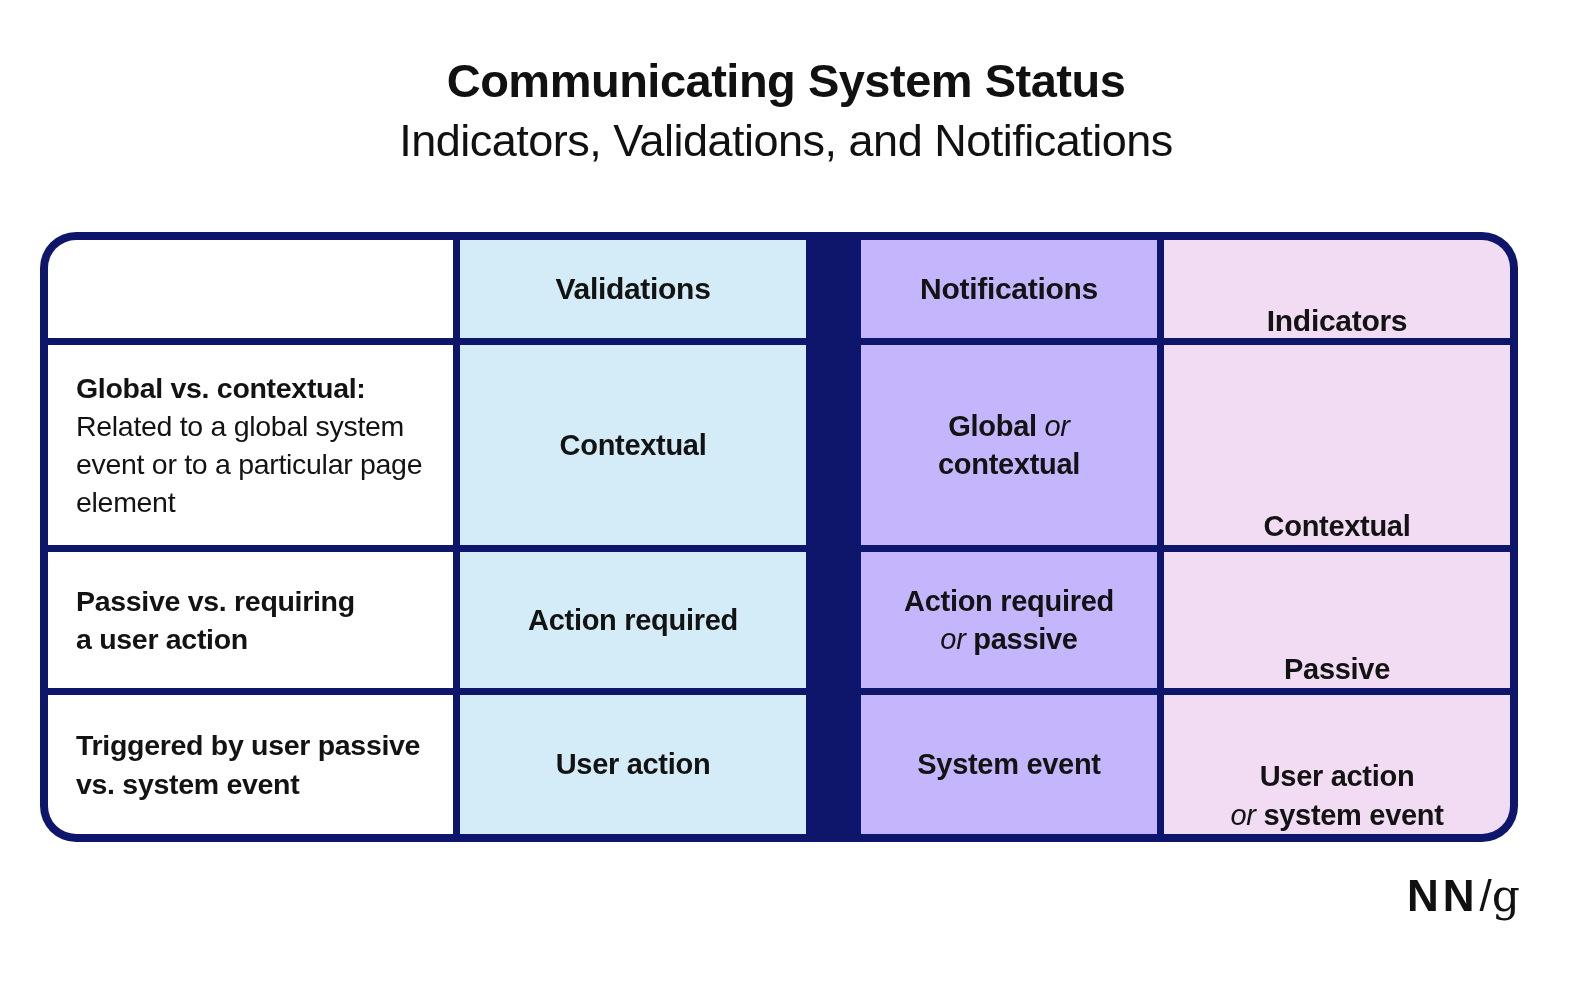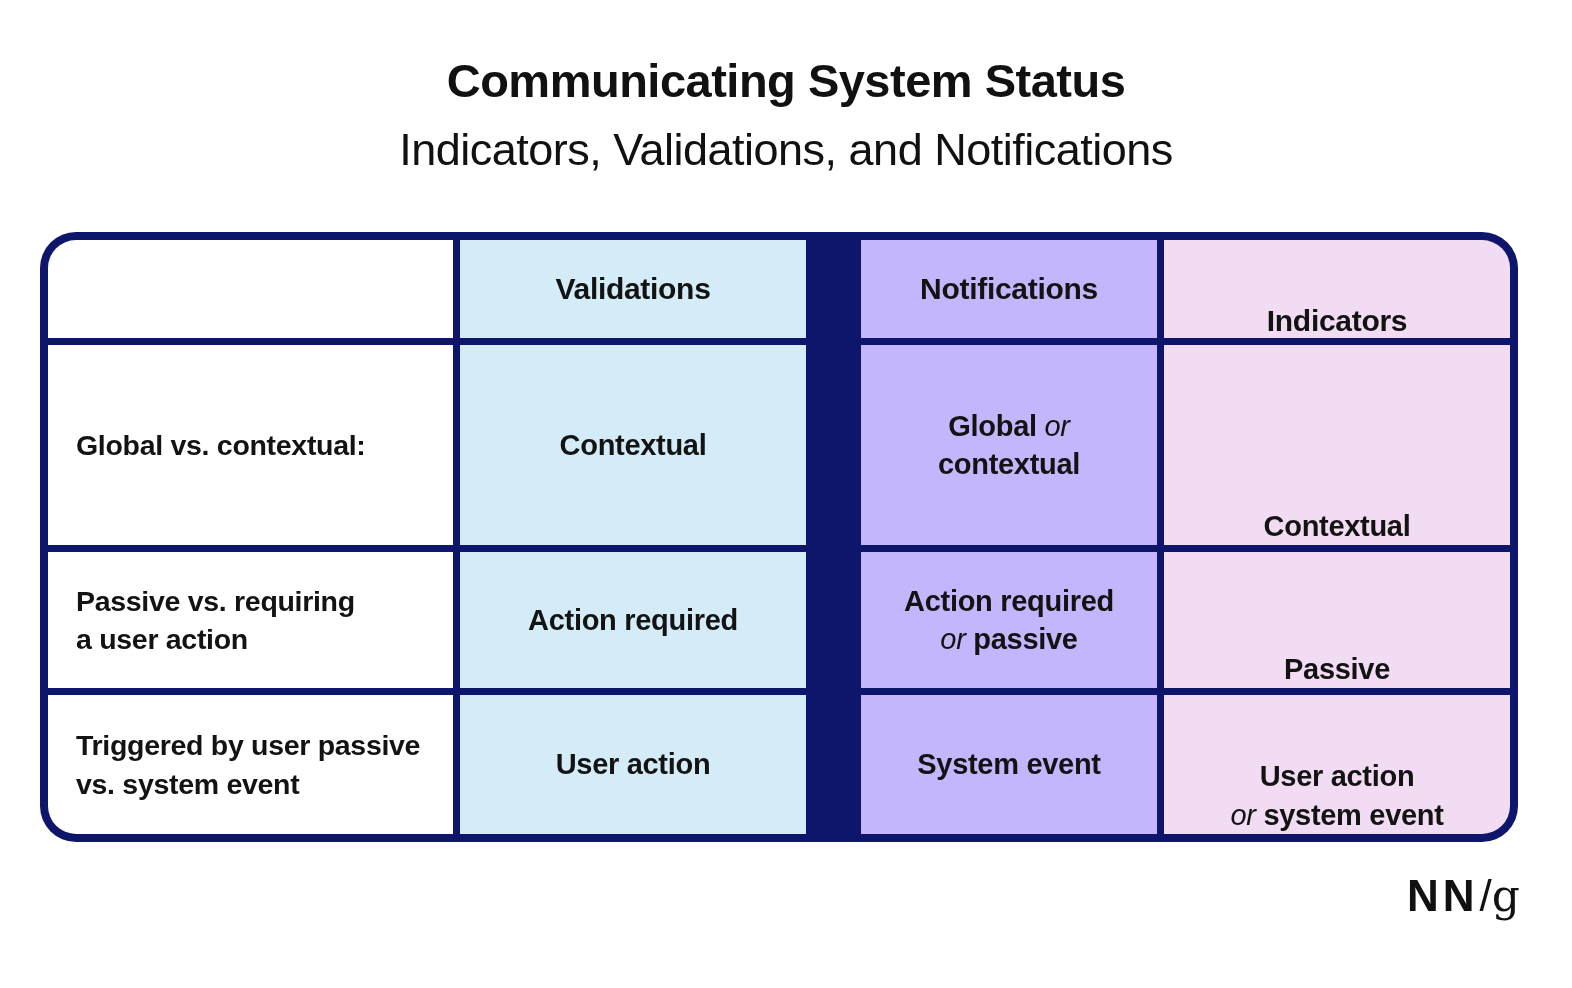--- a/index.html
+++ b/index.html
@@ -22,21 +22,21 @@
     left: 0;
     width: 100%;
     text-align: center;
     font-size: 47px;
     font-weight: 700;
     letter-spacing: -0.5px;
     color: #111111;
   }
   .subtitle {
     position: absolute;
-    top: 124px;
+    top: 115px;
     left: 0;
     width: 100%;
     text-align: center;
     font-size: 45px;
     font-weight: 400;
     letter-spacing: -0.5px;
     color: #111111;
   }
   .table-wrap {
     position: absolute;
@@ -125,20 +125,21 @@
     </div>
     <div class="cell green">
       <span class="head-label">Notifications</span>
     </div>
     <div class="cell pink corner-tr">
       <span class="head-label">Indicators</span>
     </div>
 
     <div class="cell white row-label-cell">
       <span class="row-label-line b">Global vs. contextual:</span>
+      <span class="row-label-line">Related to a global system event or to a particular page element</span>
     </div>
     <div class="cell blue">
       <span class="body-text">Contextual</span>
     </div>
     <div class="cell green">
       <span class="body-text"><b>Global</b> <span class="or">or</span><br><b>contextual</b></span>
     </div>
     <div class="cell pink">
       <span class="body-text">Contextual</span>
     </div>

